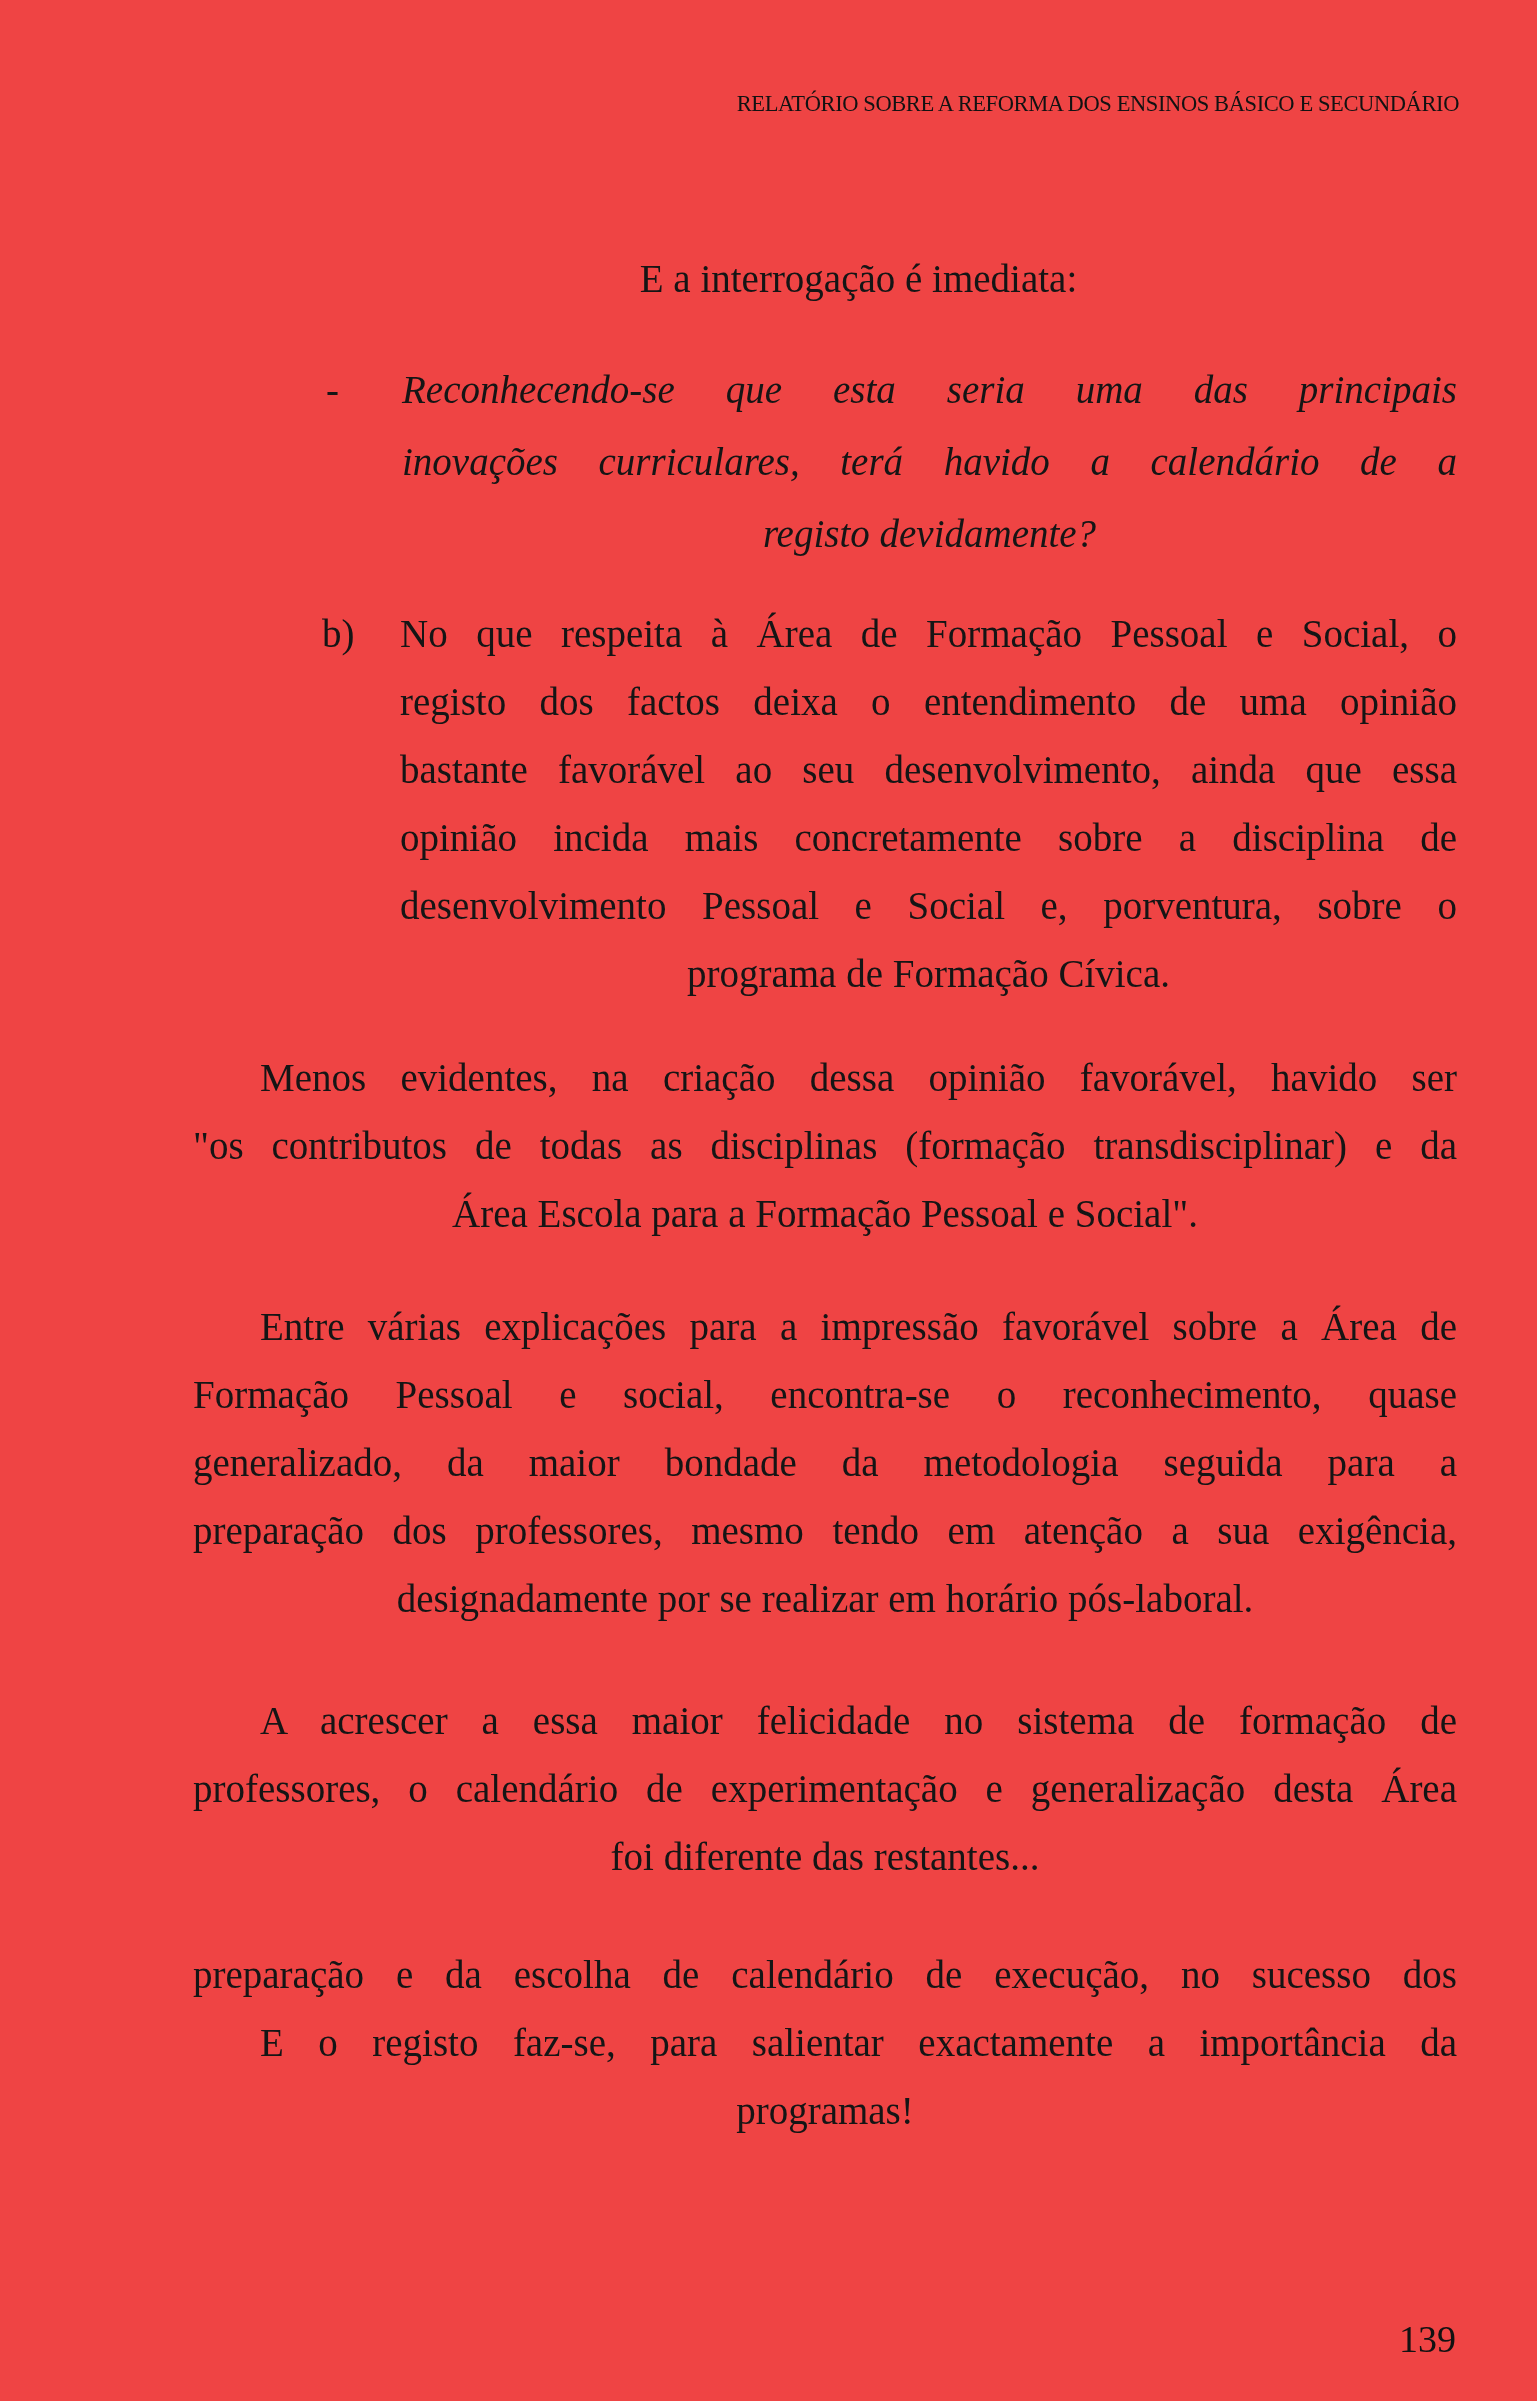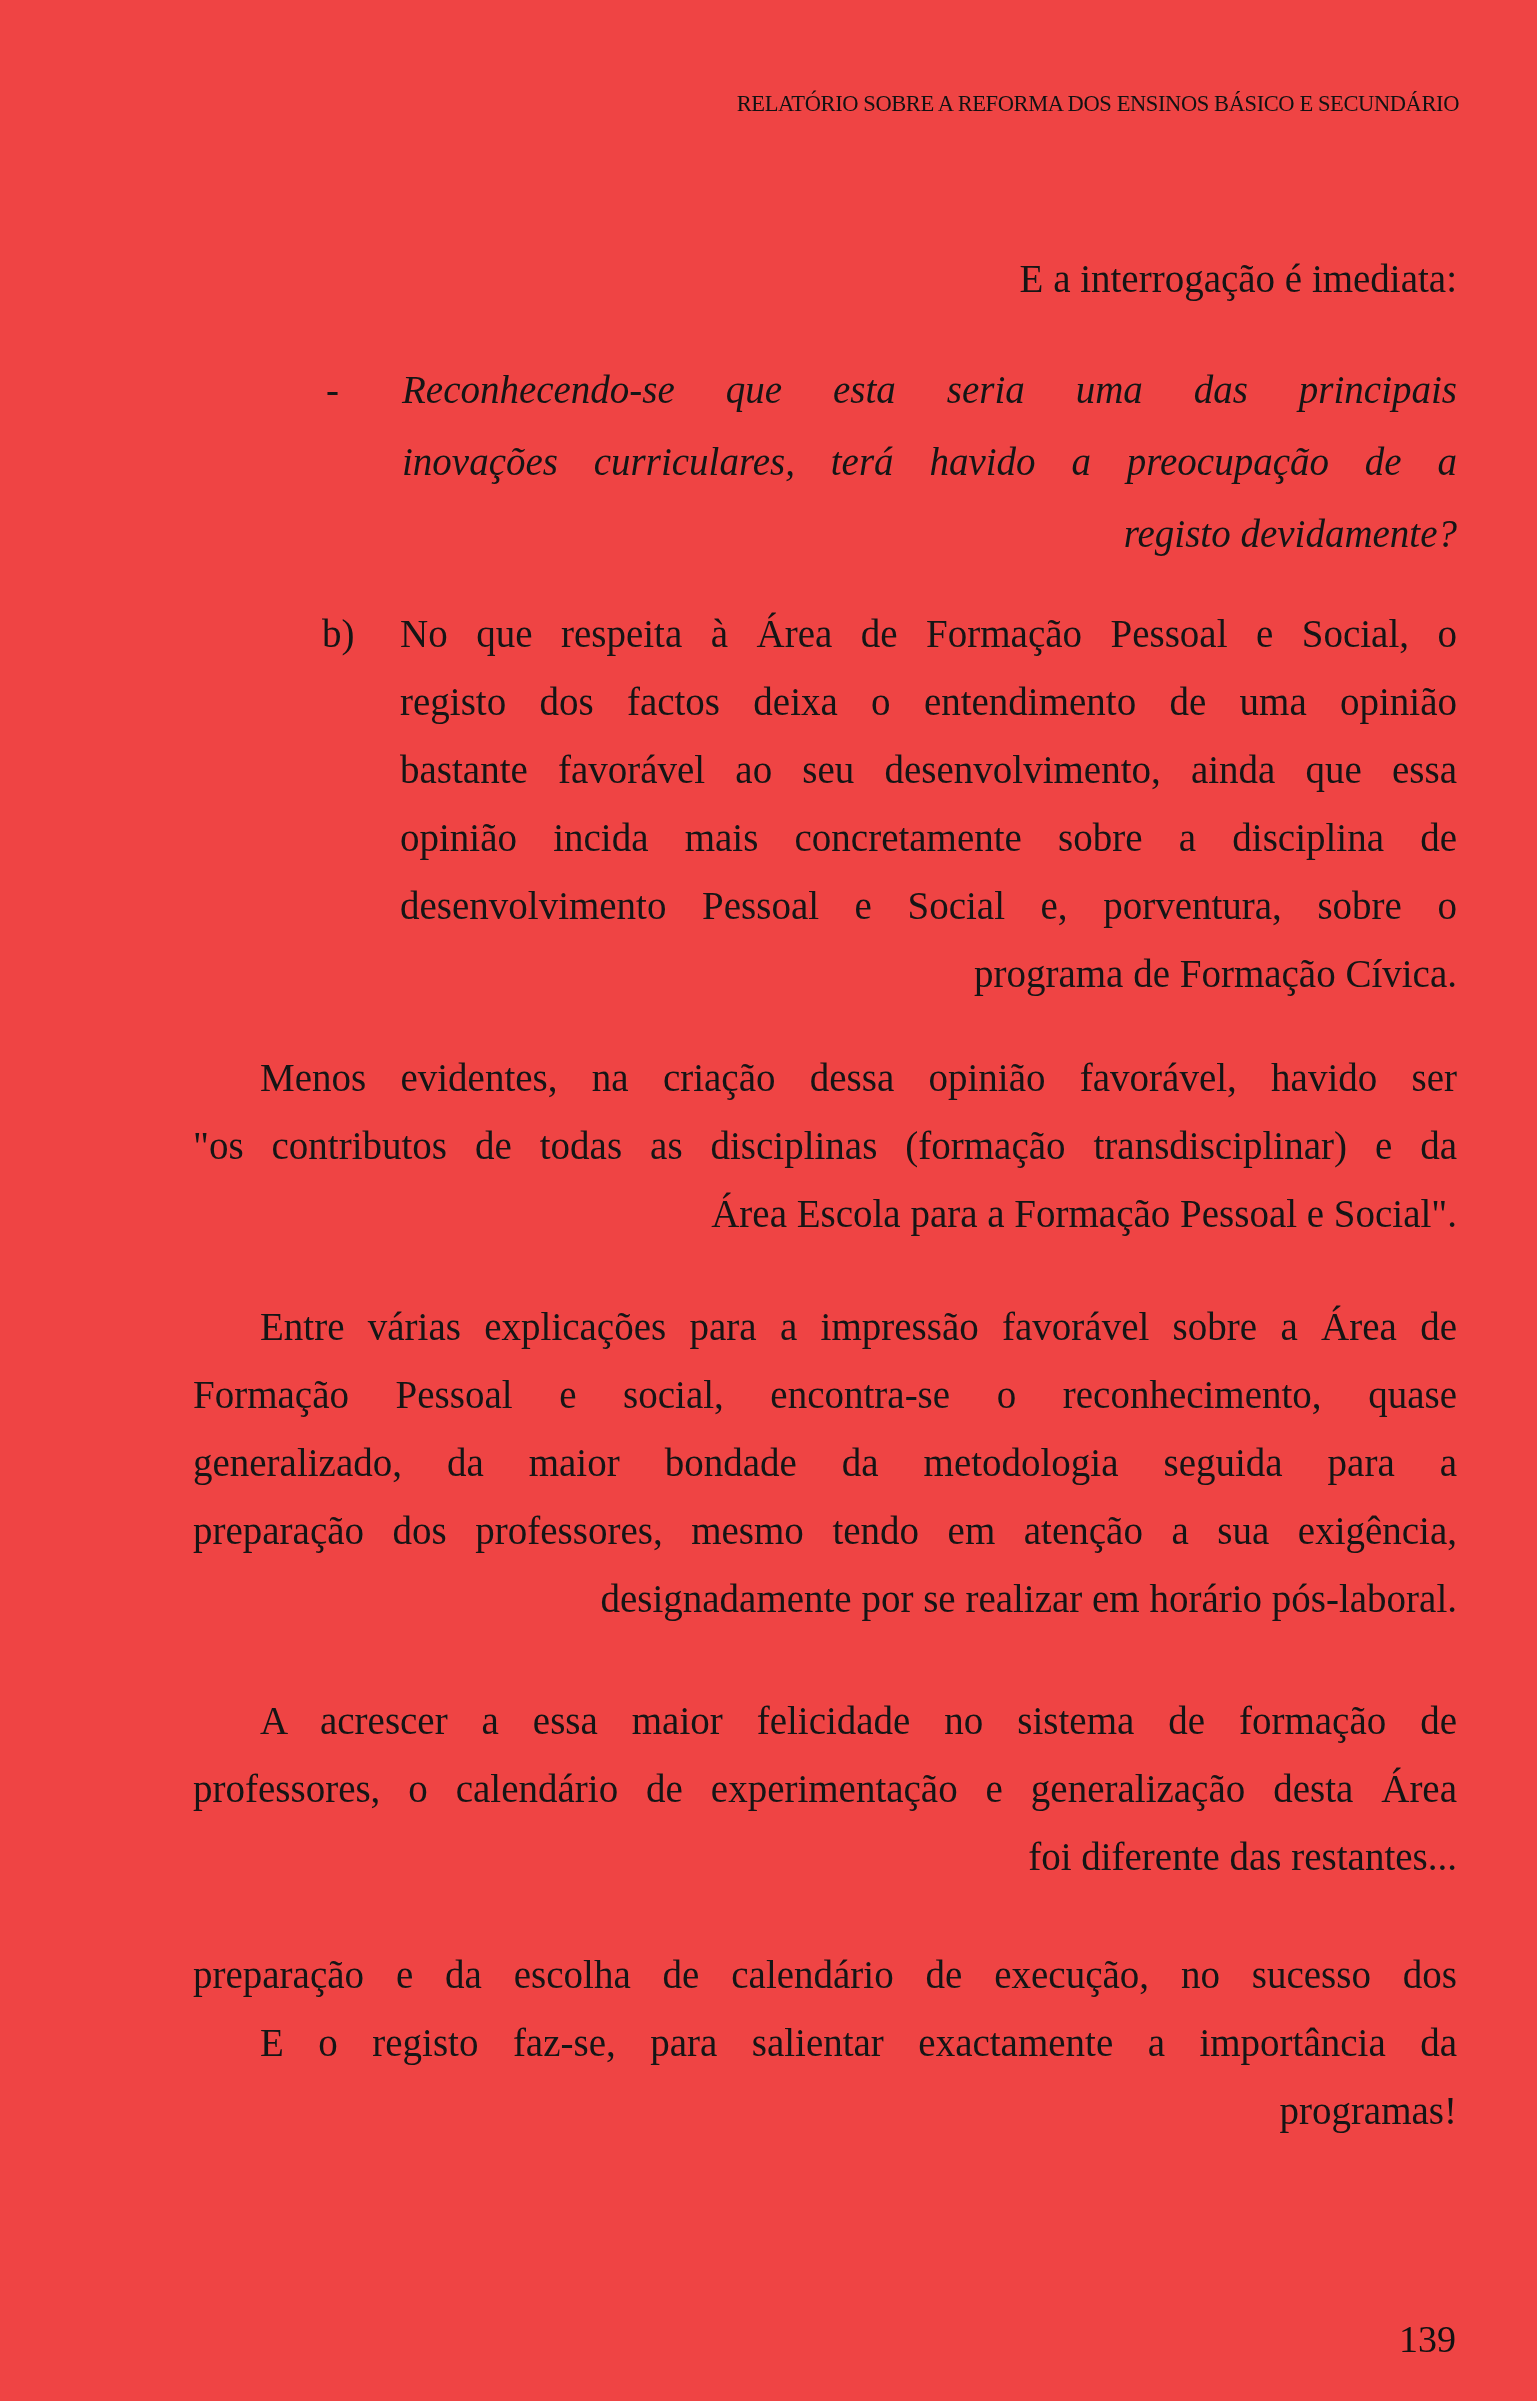--- a/index.html
+++ b/index.html
@@ -25,21 +25,21 @@
   }
   .body-col {
     position: absolute;
     left: 193px;
     top: 245px;
     width: 1264px;
     font-size: 39px;
     line-height: 68px;
   }
   .para { position: relative; }
-  .ln { text-align: right; white-space: nowrap; }
+  .ln { text-align: center; white-space: nowrap; }
   .ln.j { text-align: justify; text-align-last: justify; text-justify: inter-word; white-space: normal; }
   .ln.ind { text-indent: 67px; }
   .quote-item {
     margin-top: 41px;
     padding-left: 209px;
     font-style: italic;
     line-height: 72px;
   }
   .item-b {
     margin-top: 30px;
@@ -73,21 +73,21 @@
 
   <div class="body-col">
 
     <div class="para p-intro">
       <div class="ln ind">E a interrogação é imediata:</div>
     </div>
 
     <div class="para quote-item">
       <span class="marker">-</span>
       <div class="ln j">Reconhecendo-se que esta seria uma das principais</div>
-      <div class="ln j">inovações curriculares, terá havido a preocupação de a</div>
+      <div class="ln j">inovações curriculares, terá havido a calendário de a</div>
       <div class="ln">registo devidamente?</div>
     </div>
 
     <div class="para item-b">
       <span class="marker">b)</span>
       <div class="ln j">No que respeita à Área de Formação Pessoal e Social, o</div>
       <div class="ln j">registo dos factos deixa o entendimento de uma opinião</div>
       <div class="ln j">bastante favorável ao seu desenvolvimento, ainda que essa</div>
       <div class="ln j">opinião incida mais concretamente sobre a disciplina de</div>
       <div class="ln j">desenvolvimento Pessoal e Social e, porventura, sobre o</div>

